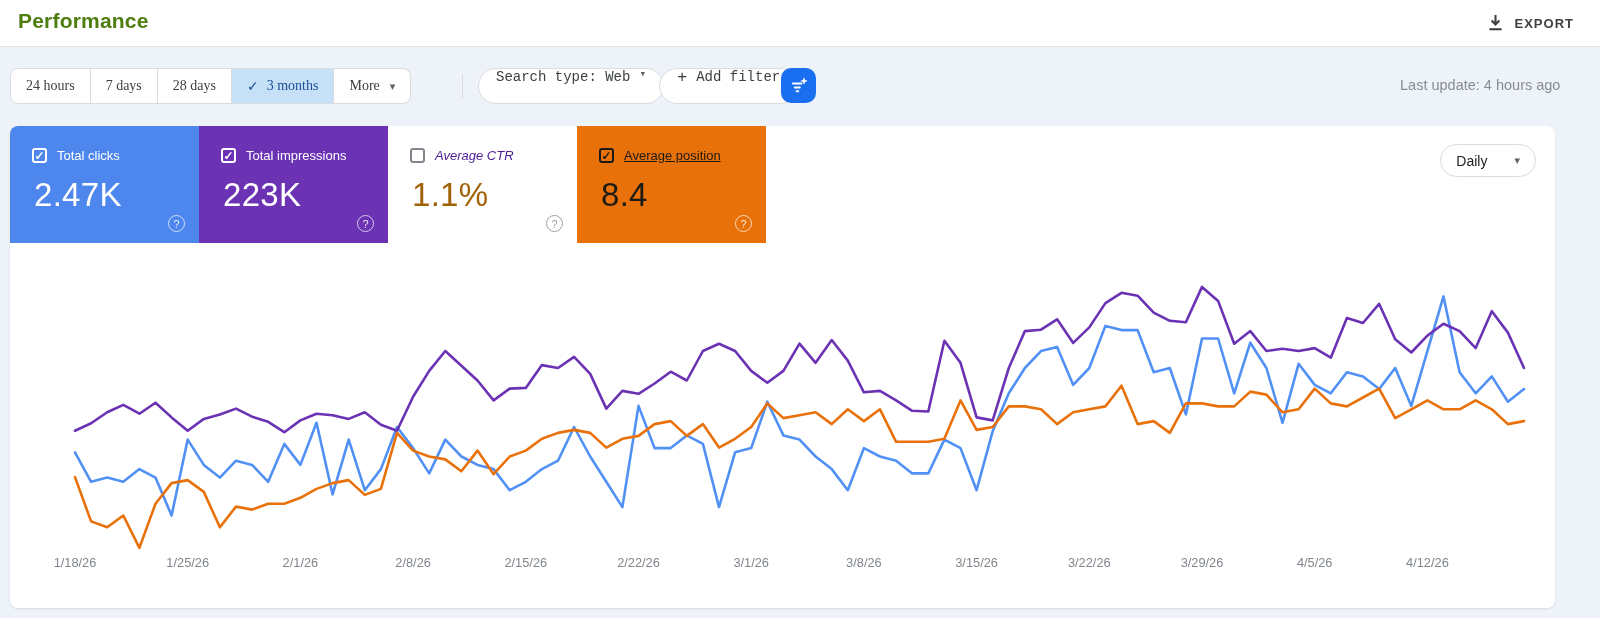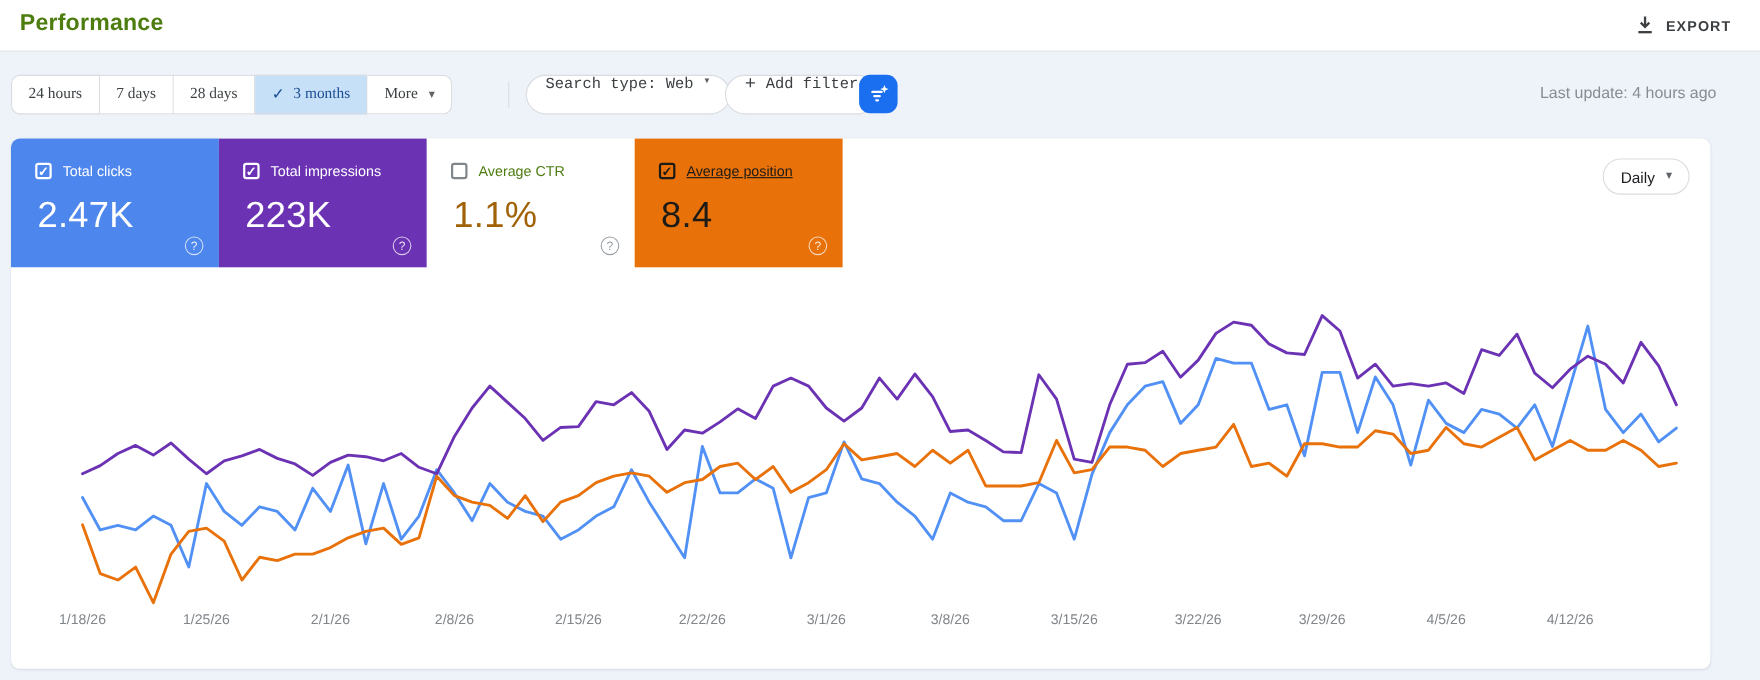--- a/index.html
+++ b/index.html
@@ -80,38 +80,38 @@
     position:absolute; left:22px; top:22px; display:flex; align-items:center; gap:10px;
   }
   .cb {
     width:15px; height:15px; border:2px solid #fff; border-radius:3px;
     display:flex; align-items:center; justify-content:center;
     font-size:12px; font-weight:700; color:#fff; flex:0 0 auto;
   }
   .tile.ctr .cb { border-color:#80868b; color:transparent; }
   .tile.position .cb { border-color:#1d1b16; color:#1d1b16; }
   .tile-label { font-size:13px; color:#fff; }
-  .tile.ctr .tile-label { color:#4d7c0f; }
+  .tile.ctr .tile-label { color:#4c1d95;font-style:italic; }
   .tile.position .tile-label { color:#1d1b16;text-decoration:underline; }
   .tile-value {
     position:absolute; left:24px; top:50px;
     font-size:33px; font-weight:400; color:#fff; letter-spacing:.3px;
   }
   .tile.ctr .tile-value { color:#a16207; }
   .tile.position .tile-value { color:#1d1b16; }
   .help-icon {
     position:absolute; right:14px; bottom:11px; width:17px; height:17px;
     border:1.6px solid rgba(255,255,255,.72); border-radius:50%;
     display:flex; align-items:center; justify-content:center;
     font-size:11px; color:rgba(255,255,255,.85); cursor:pointer;
   }
   .tile.ctr .help-icon { border-color:#9aa0a6; color:#9aa0a6; }
   .daily-select {
     position:absolute; right:19px; top:18px; height:33px;
-    display:flex; align-items:center; gap:10px; padding:0 15px;
+    display:flex; align-items:center; gap:27px; padding:0 15px;
     background:#fff; border:1px solid #dadce0; border-radius:17px;
     font-size:14px; color:#202124; cursor:pointer;
   }
   .chart-wrap { position:absolute; left:0; top:0; width:1225px; height:482px; }
   svg text { font-family:"Liberation Sans", sans-serif; }
 </style>
 </head>
 <body>
 
 <div class="header">

